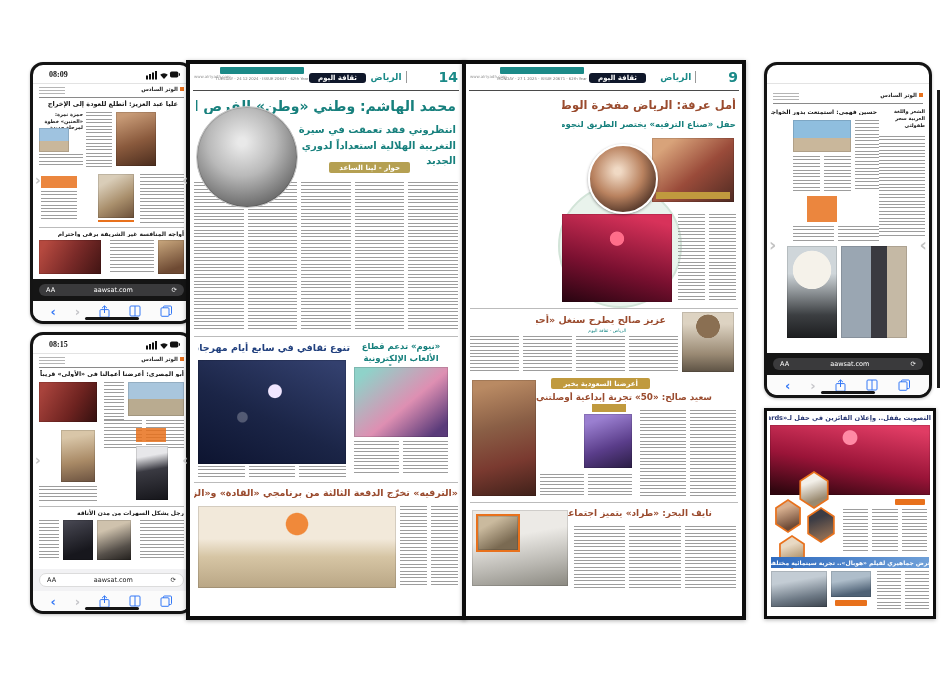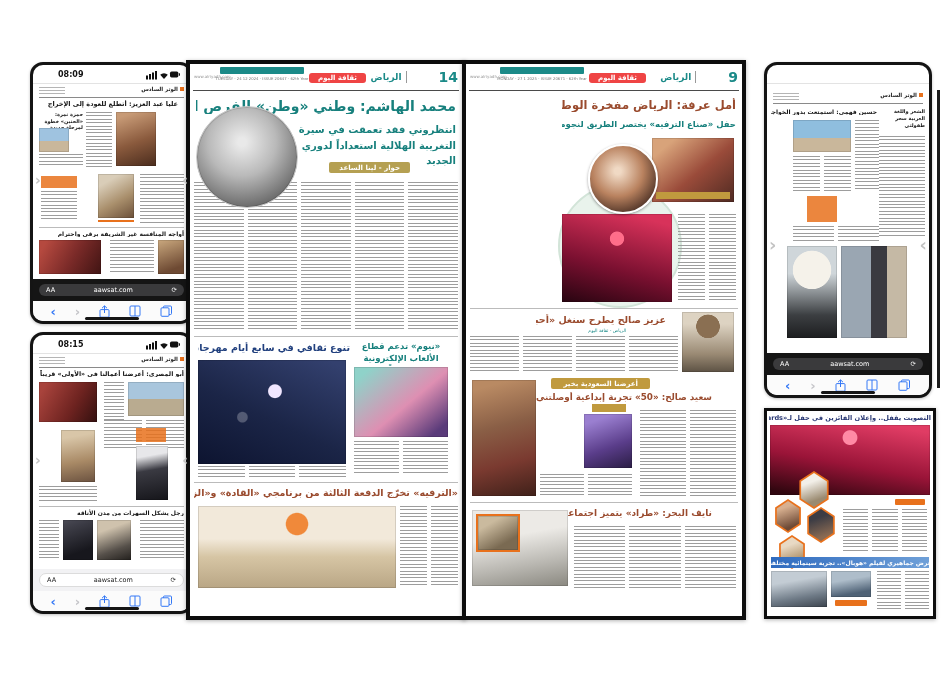--- a/index.html
+++ b/index.html
@@ -9,21 +9,21 @@
   .ar{direction:rtl;font-family:"DejaVu Sans",sans-serif;}
 
   
   .ft{background:repeating-linear-gradient(to bottom,#9d9d9d 0,#9d9d9d 1px,transparent 1px,transparent 3.4px);}
   .ftl{background:repeating-linear-gradient(to bottom,#b5b5b5 0,#b5b5b5 1px,transparent 1px,transparent 3.2px);}
   .cols{display:flex;gap:4px;}
   .col{flex:1;}
 
   
   .phone{position:absolute;background:#fff;border:3px solid #141414;border-radius:13px;overflow:hidden;box-shadow:0 1px 3px rgba(0,0,0,.25);}
-  .pstatus{position:absolute;top:0;left:0;right:0;height:16px;display:flex;justify-content:space-between;align-items:center;padding:3px 10px 0 25px;box-sizing:border-box;}
+  .pstatus{position:absolute;top:0;left:0;right:0;height:16px;display:flex;justify-content:space-between;align-items:center;padding:3px 10px 0 16px;box-sizing:border-box;font-family:Liberation Serif, serif;}
   .ptime{font-size:8px;font-weight:bold;color:#111;}
   .pdivider{position:absolute;top:18px;left:0;right:0;height:1px;background:#e3e3e3;}
   .pcontent{position:absolute;top:19px;left:0;right:0;background:#fff;}
   .chev{position:absolute;font-size:14px;color:#c3c3c3;font-weight:bold;z-index:6;cursor:pointer;}
   .addr{position:absolute;left:0;right:0;display:flex;align-items:center;padding:3px 6px;box-sizing:border-box;gap:4px;}
   .addr-dark{background:#151515;}
   .addr-light{background:#f2f2f4;}
   .pill{flex:1;display:flex;align-items:center;justify-content:space-between;border-radius:8px;padding:2px 7px;font-size:6.5px;}
   .pill-dark{background:#3a3a3c;color:#fff;}
   .pill-light{background:#ffffff;color:#222;border:1px solid #dcdcdc;}
@@ -38,21 +38,21 @@
   .np-sq{position:absolute;right:-0px;top:1px;width:4px;height:4px;background:#e8711c;}
   .np-date{position:absolute;left:0;top:1px;width:26px;height:8px;}
   .hl{font-weight:bold;color:#141414;white-space:nowrap;overflow:hidden;text-align:right;}
   .photo{box-shadow:0 0 0 1px rgba(0,0,0,.12) inset;}
   .capline{background:#e8711c;height:2px;}
 
   
   .bigpage{position:absolute;background:#fff;border:4px solid #0d0d0d;overflow:hidden;box-shadow:0 1px 4px rgba(0,0,0,.3);}
   .pg-num{font-size:14px;font-weight:bold;color:#1b8a88;margin-left:28px;}
   .pg-name{font-size:9px;font-weight:bold;color:#1b8a88;}
-  .pg-pill{background:#ef4444;color:#fff;font-size:7px;border-radius:3px;padding:1px 9px;font-weight:bold;}
+  .pg-pill{background:#0f172a;color:#fff;font-size:7px;border-radius:3px;padding:1px 9px;font-weight:bold;}
   .pg-chip{background:#1b8a88;height:7px;border-radius:1px;}
   .pg-date{font-size:3.8px;color:#777;text-align:center;white-space:nowrap;overflow:hidden;}
   .pg-url{font-size:4px;color:#999;}
   .pg-rule{background:#4a4a4a;height:1px;}
   .h-teal{color:#17807d;font-weight:bold;}
   .h-navy{color:#21407e;font-weight:bold;}
   .h-maroon{color:#9a4b2e;font-weight:bold;}
   .byline-pill{background:#b5a052;color:#fff;font-size:7px;border-radius:2px;padding:1.5px 10px;font-weight:bold;}
   .gold-banner{background:#c09a3e;color:#fff;font-size:7px;border-radius:2px;padding:1.5px 12px;font-weight:bold;}
   .tiny-byline{font-size:4.5px;color:#1b8a88;}

